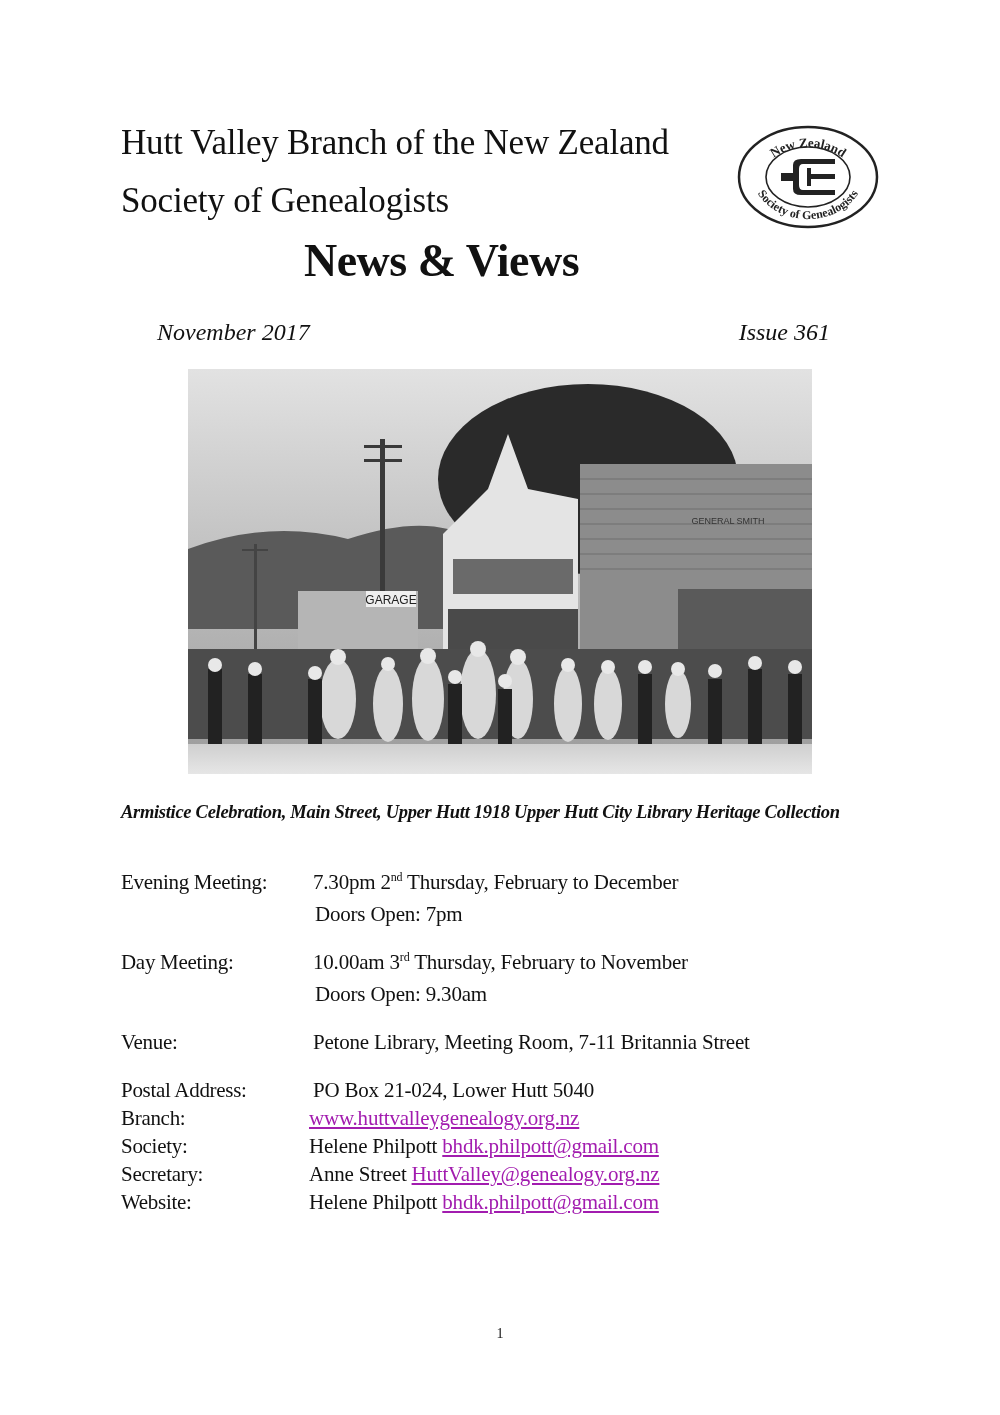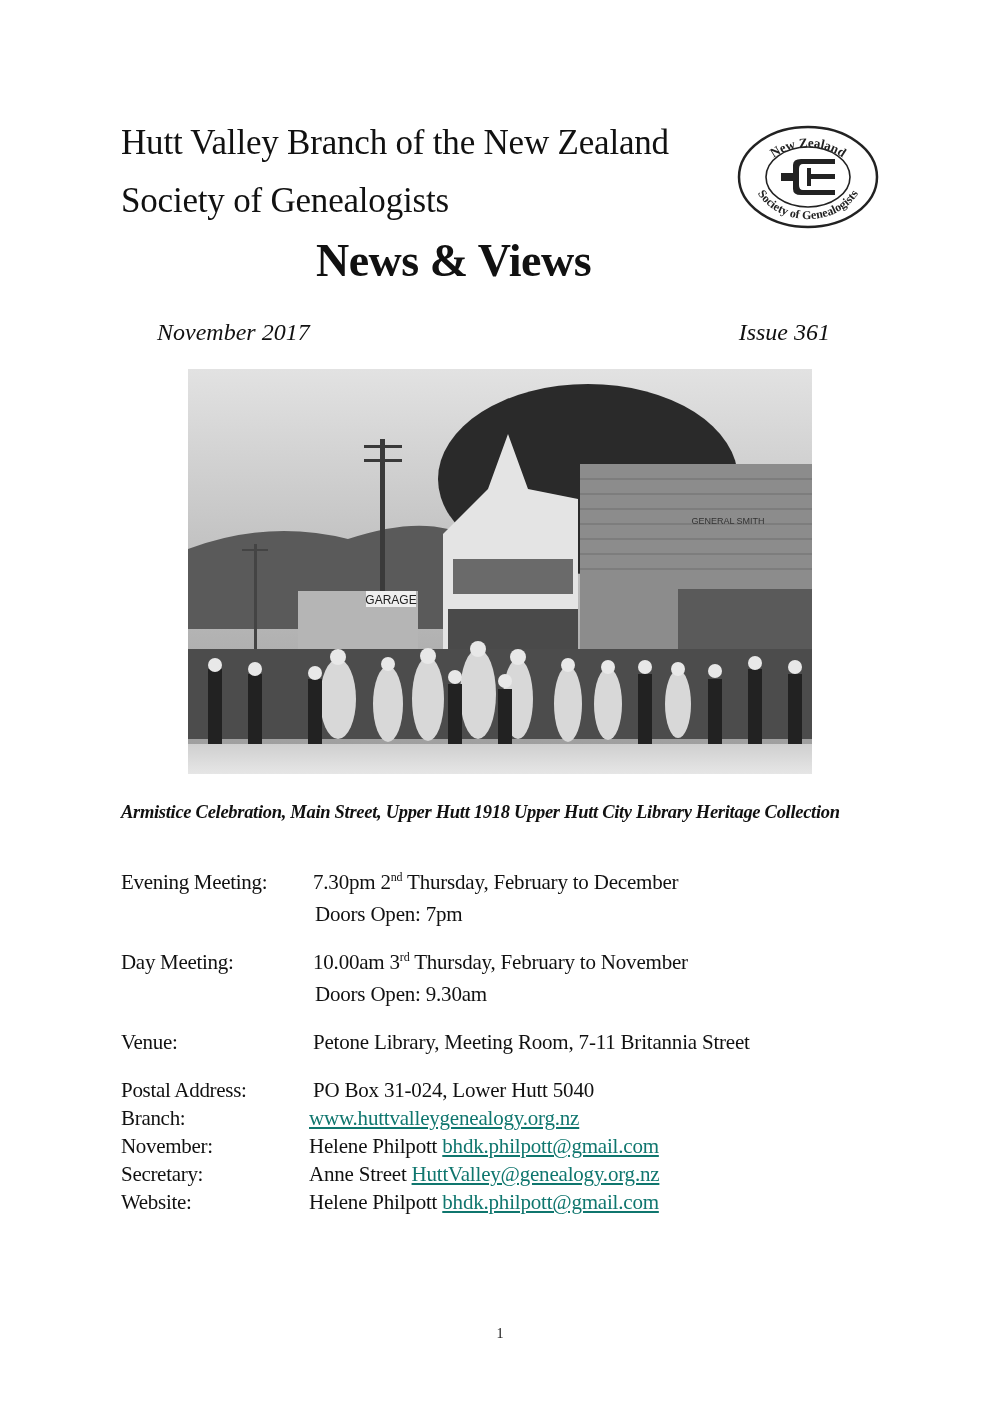--- a/index.html
+++ b/index.html
@@ -8,41 +8,41 @@
       font-family: "Liberation Serif", "DejaVu Serif", serif; color: #111111;
     }
     .abs { position: absolute; }
     .header-line {
       font-size: 35px; letter-spacing: -0.2px; white-space: nowrap; line-height: 1; text-align: right;
     }
     #org-line-1 { left: 121px; top: 125px; }
     #org-line-2 { left: 121px; top: 183px; }
     .logo { left: 737px; top: 125px; width: 142px; height: 104px; }
     .title {
-      left: 18px; width: 871px; top: 238px; text-align: center;
+      left: 6px; width: 871px; top: 238px; text-align: center;
       font-size: 46px; font-weight: bold; line-height: 1; letter-spacing: -0.5px;
     }
     .subline { font-size: 24px; font-style: italic; line-height: 1; white-space: nowrap; text-align: center; }
     #issue-date { left: 157px; top: 320px; }
     #issue-number { right: 170px; top: 320px; }
     .photo {
       left: 188px; top: 369px; width: 624px; height: 405px; overflow: hidden;
       background: #cfcfcf;
     }
     .photo svg { display: block; }
     .caption {
       left: 121px; top: 798px; width: 720px;
       font-size: 18.5px; font-weight: bold; font-style: italic; line-height: 28px;
       letter-spacing: -0.3px;
     }
     .info-row { position: absolute; left: 121px; font-size: 21px; line-height: 1; white-space: nowrap; }
     .info-label { font-weight: normal; display: inline-block; letter-spacing: -0.3px; }
     .info-value { position: absolute; white-space: nowrap; letter-spacing: -0.2px; }
     sup.ord { font-size: 12px; vertical-align: 8px; line-height: 0; }
-    a.link { color: #0f766e; text-decoration: underline; }
+    a.link { color: #a21caf; text-decoration: underline; }
     .page-num { left: 0; width: 1000px; top: 1326px; text-align: center; font-size: 14px; }
   </style>
 </head>
 <body>
 
 <div class="abs header-line" id="org-line-1">Hutt Valley Branch of the New Zealand</div>
 <div class="abs header-line" id="org-line-2">Society of Genealogists</div>
 
 <div class="abs logo">
   <svg width="142" height="104" viewBox="0 0 142 104">
@@ -181,28 +181,28 @@
   <span class="info-value" style="left:194px;top:0;">Doors Open: 9.30am</span>
 </div>
 
 <div class="info-row" style="top:1032px;">
   <span class="info-label">Venue:</span>
   <span class="info-value" style="left:192px;top:0;">Petone Library, Meeting Room, 7-11 Britannia Street</span>
 </div>
 
 <div class="info-row" style="top:1080px;">
   <span class="info-label">Postal Address:</span>
-  <span class="info-value" style="left:192px;top:0;">PO Box 31-024, Lower Hutt 5040</span>
+  <span class="info-value" style="left:192px;top:0;">PO Box 21-024, Lower Hutt 5040</span>
 </div>
 <div class="info-row" style="top:1108px;">
   <span class="info-label">Branch:</span>
   <a class="info-value link" style="left:188px;top:0;">www.huttvalleygenealogy.org.nz</a>
 </div>
 <div class="info-row" style="top:1136px;">
-  <span class="info-label">November:</span>
+  <span class="info-label">Society:</span>
   <span class="info-value" style="left:188px;top:0;"><span>Helene Philpott </span><a class="link">bhdk.philpott@gmail.com</a></span>
 </div>
 <div class="info-row" style="top:1164px;">
   <span class="info-label">Secretary:</span>
   <span class="info-value" style="left:188px;top:0;"><span>Anne Street </span><a class="link">HuttValley@genealogy.org.nz</a></span>
 </div>
 <div class="info-row" style="top:1192px;">
   <span class="info-label">Website:</span>
   <span class="info-value" style="left:188px;top:0;"><span>Helene Philpott </span><a class="link">bhdk.philpott@gmail.com</a></span>
 </div>

